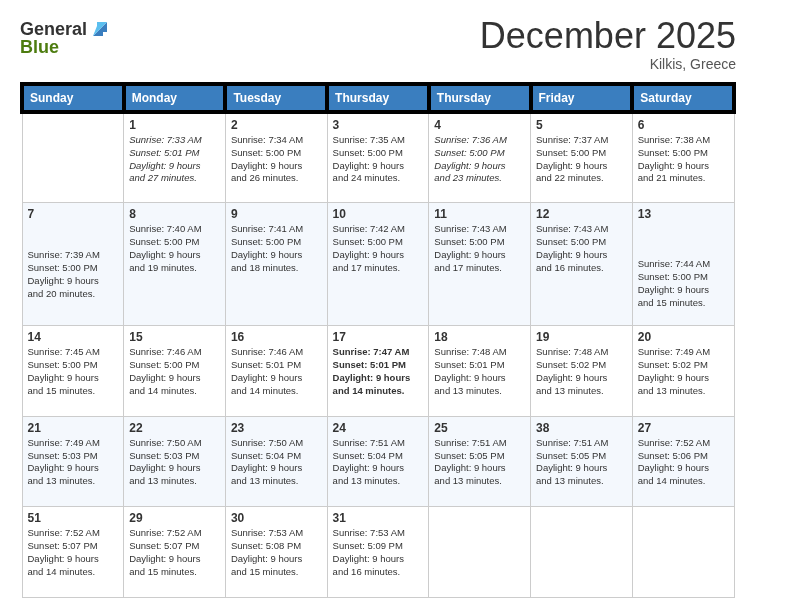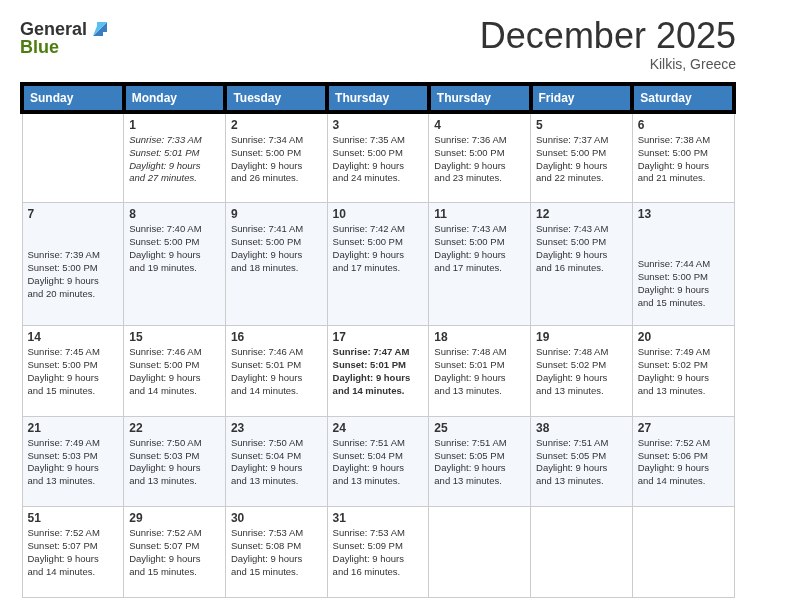--- a/index.html
+++ b/index.html
@@ -162,21 +162,21 @@
           </td>
           <td>
             <span class="day-num">3</span>
             <div class="day-info" style="white-space: pre-line;">Sunrise: 7:35 AM
 Sunset: 5:00 PM
 Daylight: 9 hours
 and 24 minutes.</div>
           </td>
           <td>
             <span class="day-num">4</span>
-            <div class="day-info" style="white-space: pre-line;">Sunrise: 7:36 AM
+            <div class="day-info" style="white-space: pre-line; font-style: italic;">Sunrise: 7:36 AM
 Sunset: 5:00 PM
 Daylight: 9 hours
 and 23 minutes.</div>
           </td>
           <td>
             <span class="day-num">5</span>
             <div class="day-info" style="white-space: pre-line;">Sunrise: 7:37 AM
 Sunset: 5:00 PM
 Daylight: 9 hours
 and 22 minutes.</div>

